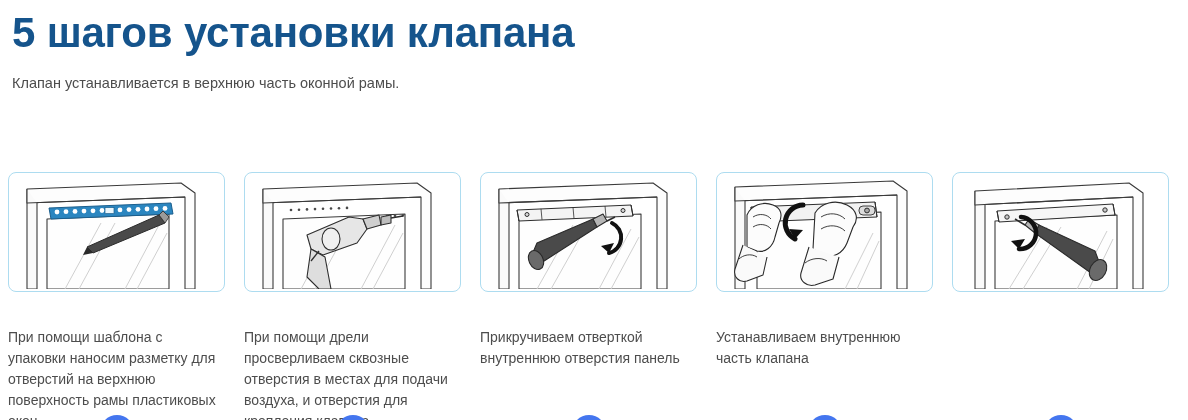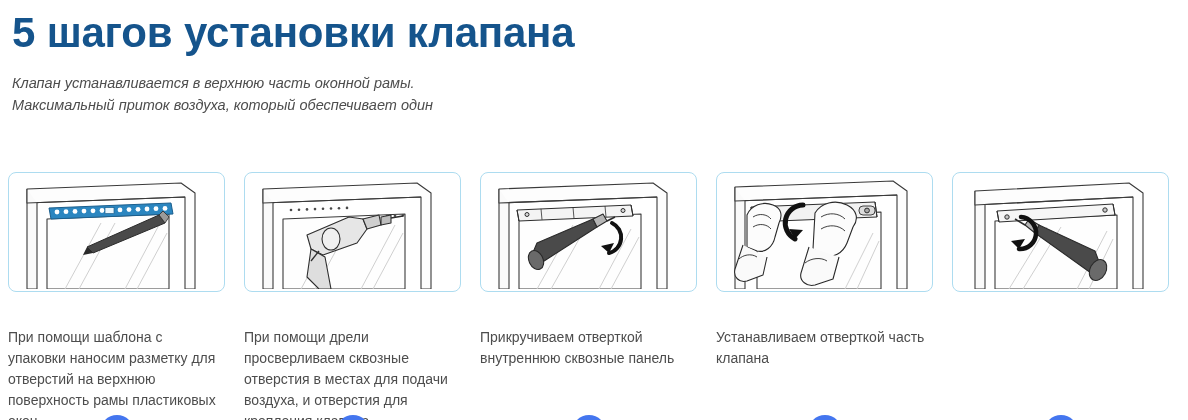--- a/index.html
+++ b/index.html
@@ -33,21 +33,21 @@
     letter-spacing: -0.2px;
     white-space: nowrap;
   }
   .intro {
     margin: 14px 0 0 4px;
     color: #4d4d4d;
     font-size: 14.5px;
     line-height: 22px;
     max-width: 520px;
   }
-  .intro-line { display: block; font-style: italic; }
+  .intro-line { display: block; }
 
   
   .steps {
     position: absolute;
     left: 8px;
     top: 172px;
     width: 1172px;
     display: flex;
     gap: 19px;
   }
@@ -94,21 +94,20 @@
 </style>
 </head>
 <body>
 
 <div class="page">
 
   <h1 class="page-title">5 шагов установки клапана</h1>
 
   <p class="intro">
     <span class="intro-line">Клапан устанавливается в верхнюю часть оконной рамы.</span>
-    <span class="intro-line">Максимальный приток воздуха, который обеспечивает один</span>
   </p>
 
   <div class="steps">
 
     <div class="step">
       <div class="card">
         <svg width="215" height="116" viewBox="0 0 215 116">
           <g fill="none" stroke="#3a3a3a" stroke-width="1.1" stroke-linejoin="round">
             <path d="M18 16 L172 10 L186 20 L186 116 L176 116 L176 24 L18 30 Z" fill="#fdfdfd"></path>
             <path d="M18 16 L18 116 L28 116 L28 30" fill="#fafafa"></path>
@@ -225,21 +224,21 @@
             <path d="M112 46 L116 54 L126 48 L122 41 Z" fill="#b5b5b5"></path>
             <path d="M126 48 L134 44" stroke-width="1.6"></path>
           </g>
           <g fill="none" stroke="#111111" stroke-width="4" stroke-linecap="round">
             <path d="M131 50 A16 16 0 0 1 128 80"></path>
           </g>
           <path d="M128 80 L120 73 L133 70 Z" fill="#111111"></path>
         </svg>
       </div>
       <div class="badge">3</div>
-      <div class="caption">Прикручиваем отверткой внутреннюю сквозные панель</div>
+      <div class="caption">Прикручиваем отверткой внутреннюю отверстия панель</div>
     </div>
 
     <div class="step">
       <div class="card">
         <svg width="215" height="116" viewBox="0 0 215 116">
           <g fill="none" stroke="#3a3a3a" stroke-width="1.1" stroke-linejoin="round">
             <path d="M18 14 L176 8 L190 18 L190 116 L180 116 L180 22 L18 28 Z" fill="#fdfdfd"></path>
             <path d="M18 14 L18 116 L28 116 L28 28" fill="#fafafa"></path>
             <path d="M180 22 L18 28"></path>
             <path d="M40 44 L164 39 L164 116 L40 116 Z" fill="#fefefe"></path>
@@ -269,21 +268,21 @@
             <path d="M92 74 L84 100 C82 108 90 114 98 112 L116 106 L122 84" fill="#fafafa"></path>
             <path d="M88 90 C94 85 104 84 110 88" fill="none" stroke-width="0.9"></path>
           </g>
           <g fill="none" stroke="#111111" stroke-width="5" stroke-linecap="round">
             <path d="M86 32 A18 18 0 0 0 78 66"></path>
           </g>
           <path d="M78 66 L72 56 L86 57 Z" fill="#111111"></path>
         </svg>
       </div>
       <div class="badge">4</div>
-      <div class="caption">Устанавливаем отверткой часть клапана</div>
+      <div class="caption">Устанавливаем внутреннюю часть клапана</div>
     </div>
 
     <div class="step">
       <div class="card">
         <svg width="215" height="116" viewBox="0 0 215 116">
           <g fill="none" stroke="#3a3a3a" stroke-width="1.1" stroke-linejoin="round">
             <path d="M22 18 L176 10 L190 20 L190 116 L180 116 L180 24 L22 32 Z" fill="#fdfdfd"></path>
             <path d="M22 18 L22 116 L32 116 L32 32" fill="#fafafa"></path>
             <path d="M180 24 L22 32"></path>
             <path d="M42 48 L164 42 L164 116 L42 116 Z" fill="#fefefe"></path>

